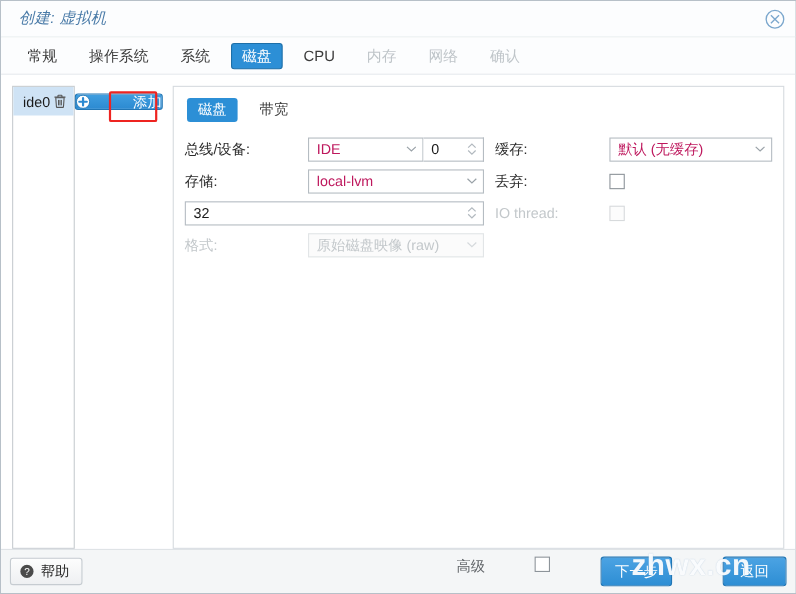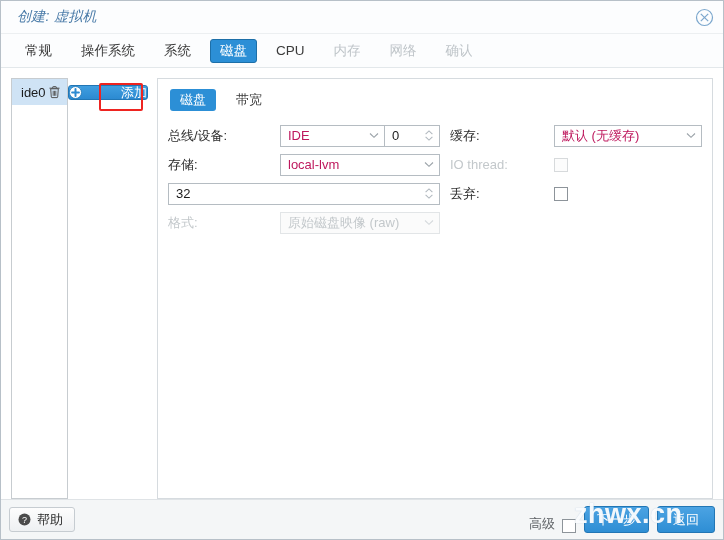--- a/index.html
+++ b/index.html
@@ -211,21 +211,21 @@
     height:25px;
     background:linear-gradient(#fdfdfd,#eef0f2);
     border:1px solid #c6ccd1;
     border-radius:3px;
     display:flex;align-items:center;
     padding:0 11px 0 8px;
     font-size:13px;color:#2c2c2c;
     cursor:pointer;box-sizing:border-box;
   }
   .help-btn .qmark{margin-right:6px;display:flex;}
-  .footer-right{margin-left:auto;display:flex;align-items:flex-end;}
+  .footer-right{margin-left:auto;display:flex;align-items:flex-start;gap:38px;}
   .adv-label{font-size:13px;color:#5f6367;margin-right:7px;}
   .fbtn{
     height:27px;min-width:58px;
     background:linear-gradient(#4ba3e3,#2e8ed4);
     border:1px solid #2176b5;
     border-radius:3px;
     color:#fff;font-size:13px;
     display:flex;align-items:center;justify-content:center;
     margin-left:8px;cursor:pointer;
     padding:0 12px;box-sizing:border-box;
@@ -393,30 +393,30 @@
                 <span class="chev">
                   <svg width="10" height="7" viewBox="0 0 10 7" aria-hidden="true">
                       <path d="M1 1.5L5 5.3 9 1.5" fill="none" stroke="#9aa2a8" stroke-width="1.1"></path>
                     </svg>
                 </span>
               </span>
             </span>
           </div>
 
           <div class="frow">
+            <span class="flabel">丢弃:</span>
+            <span class="fctrl">
+              <span class="cbox"></span>
+            </span>
+          </div>
+
+          <div class="frow">
             <span class="flabel disabled">IO thread:</span>
             <span class="fctrl">
               <span class="cbox disabled"></span>
-            </span>
-          </div>
-
-          <div class="frow">
-            <span class="flabel">丢弃:</span>
-            <span class="fctrl">
-              <span class="cbox"></span>
             </span>
           </div>
 
         </div>
 
       </div>
     </div>
   </div>
 
   <div class="footer">

